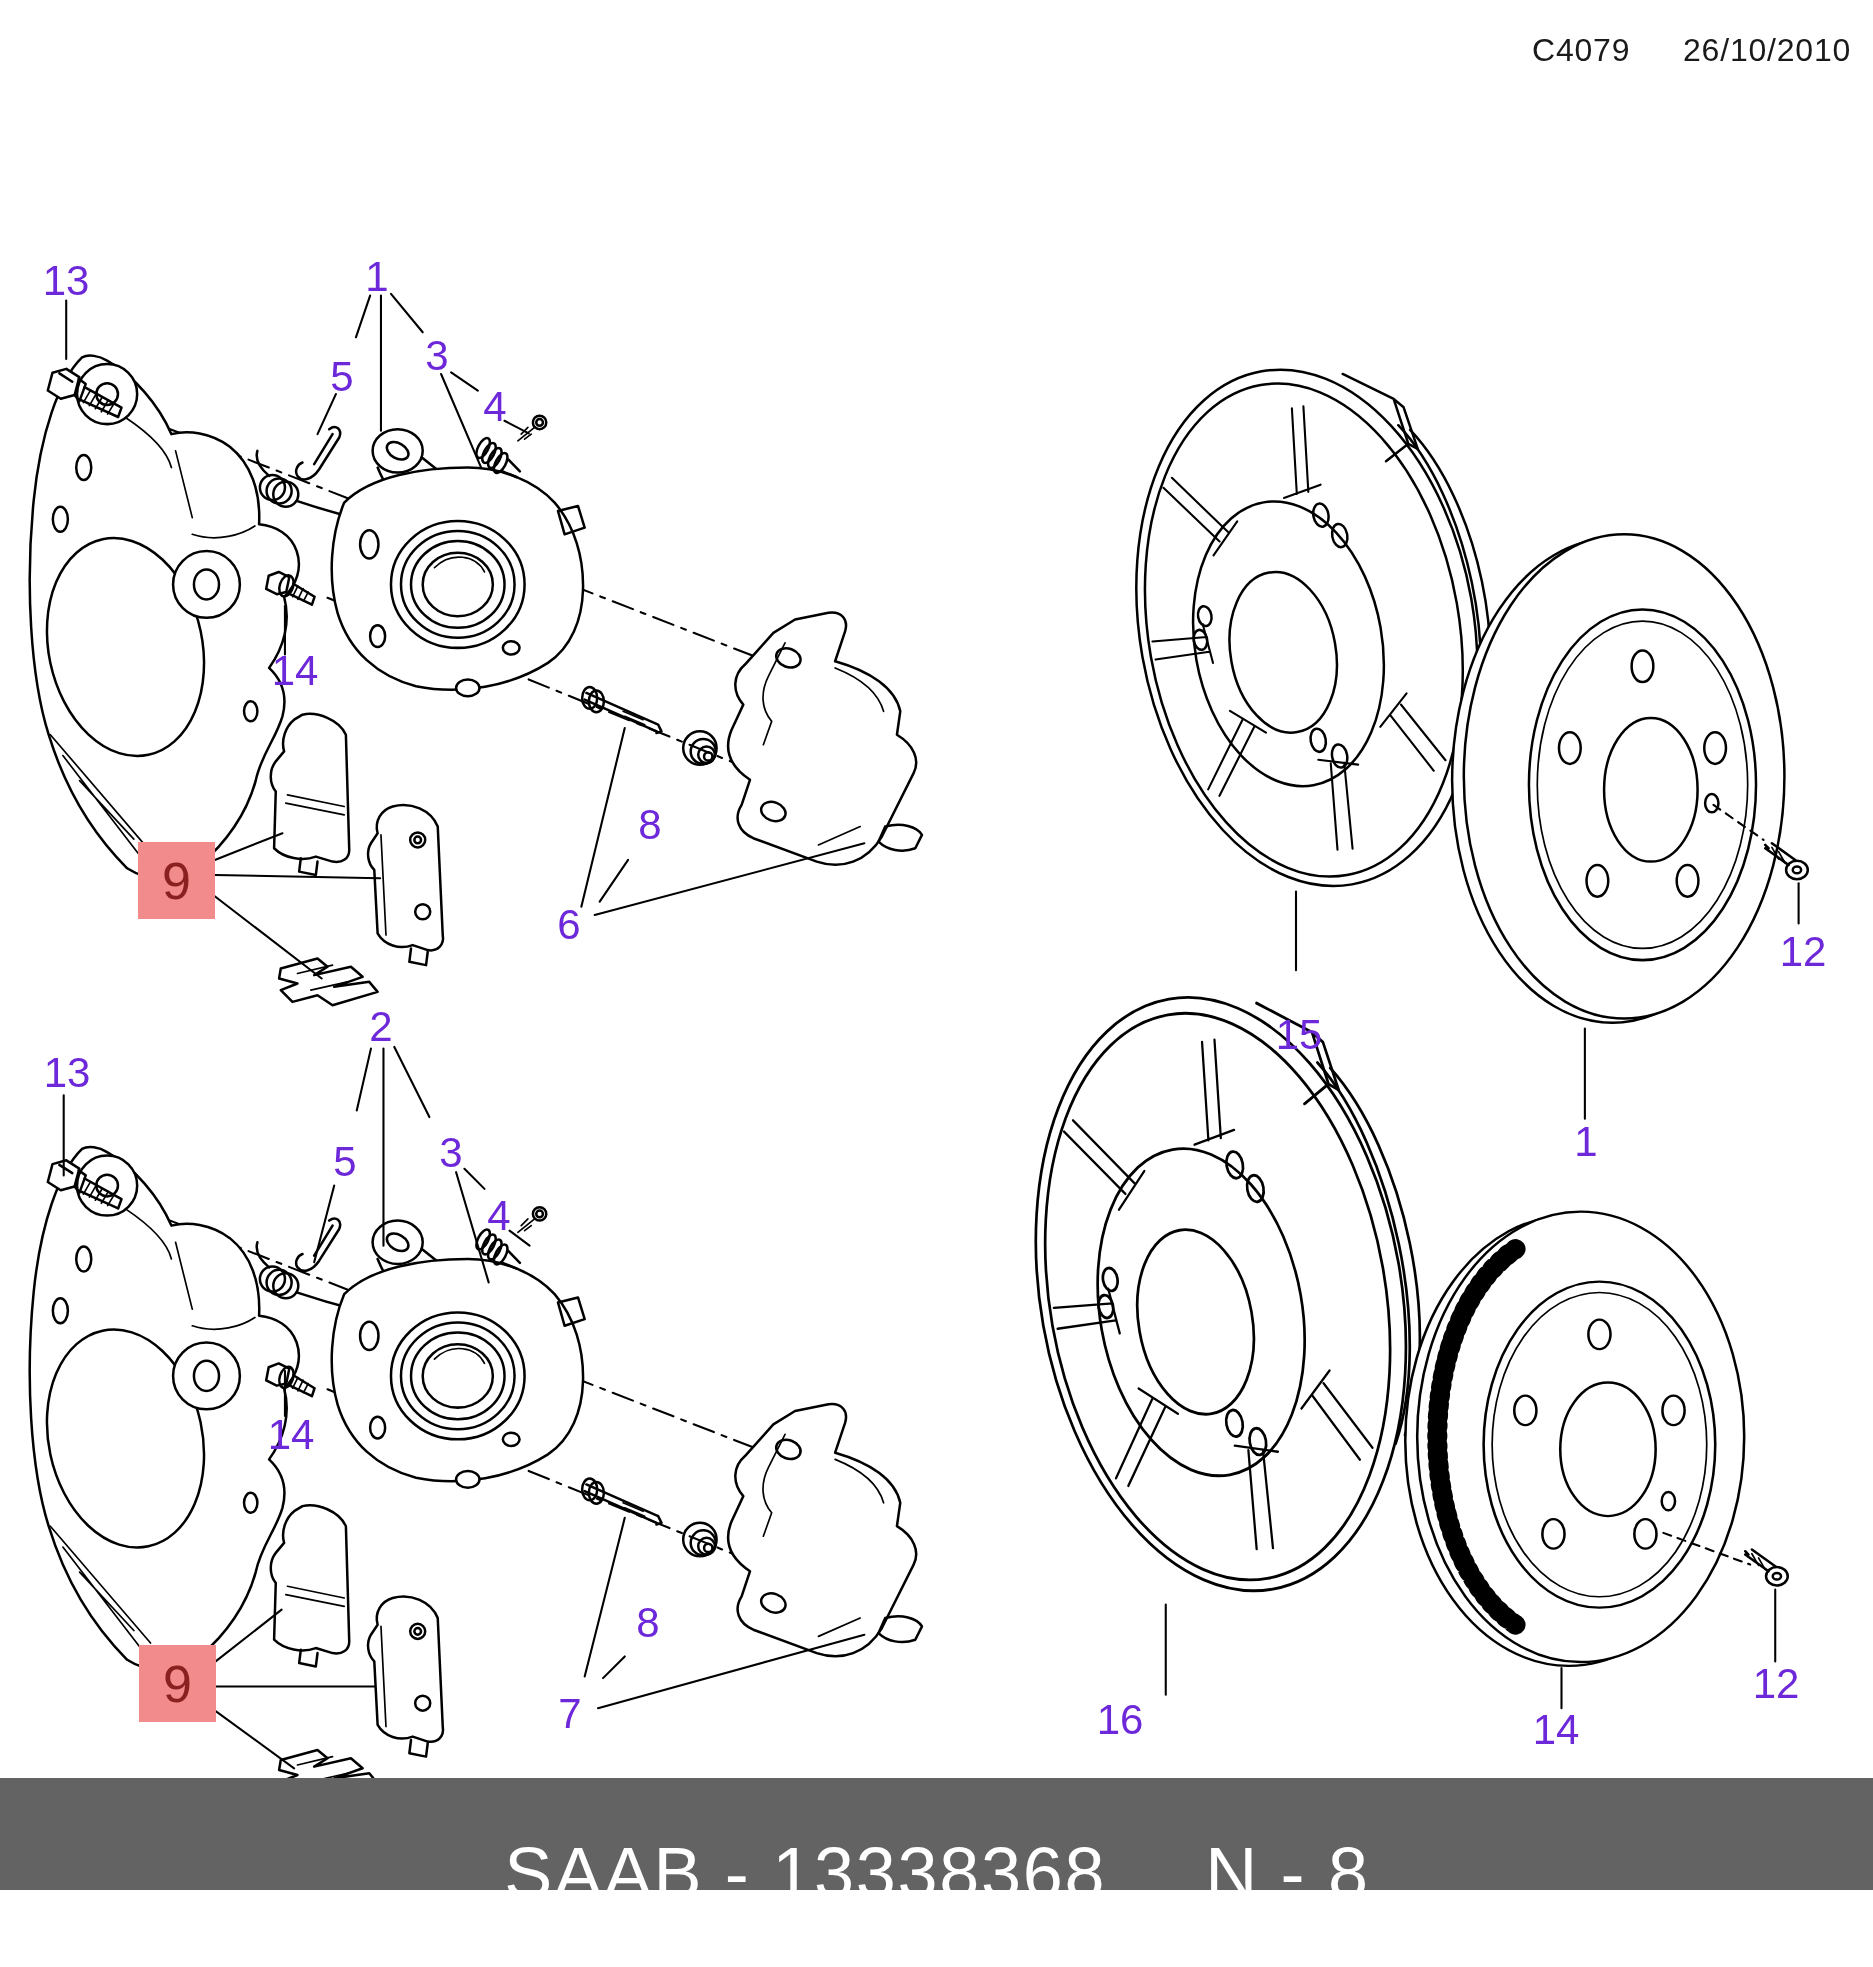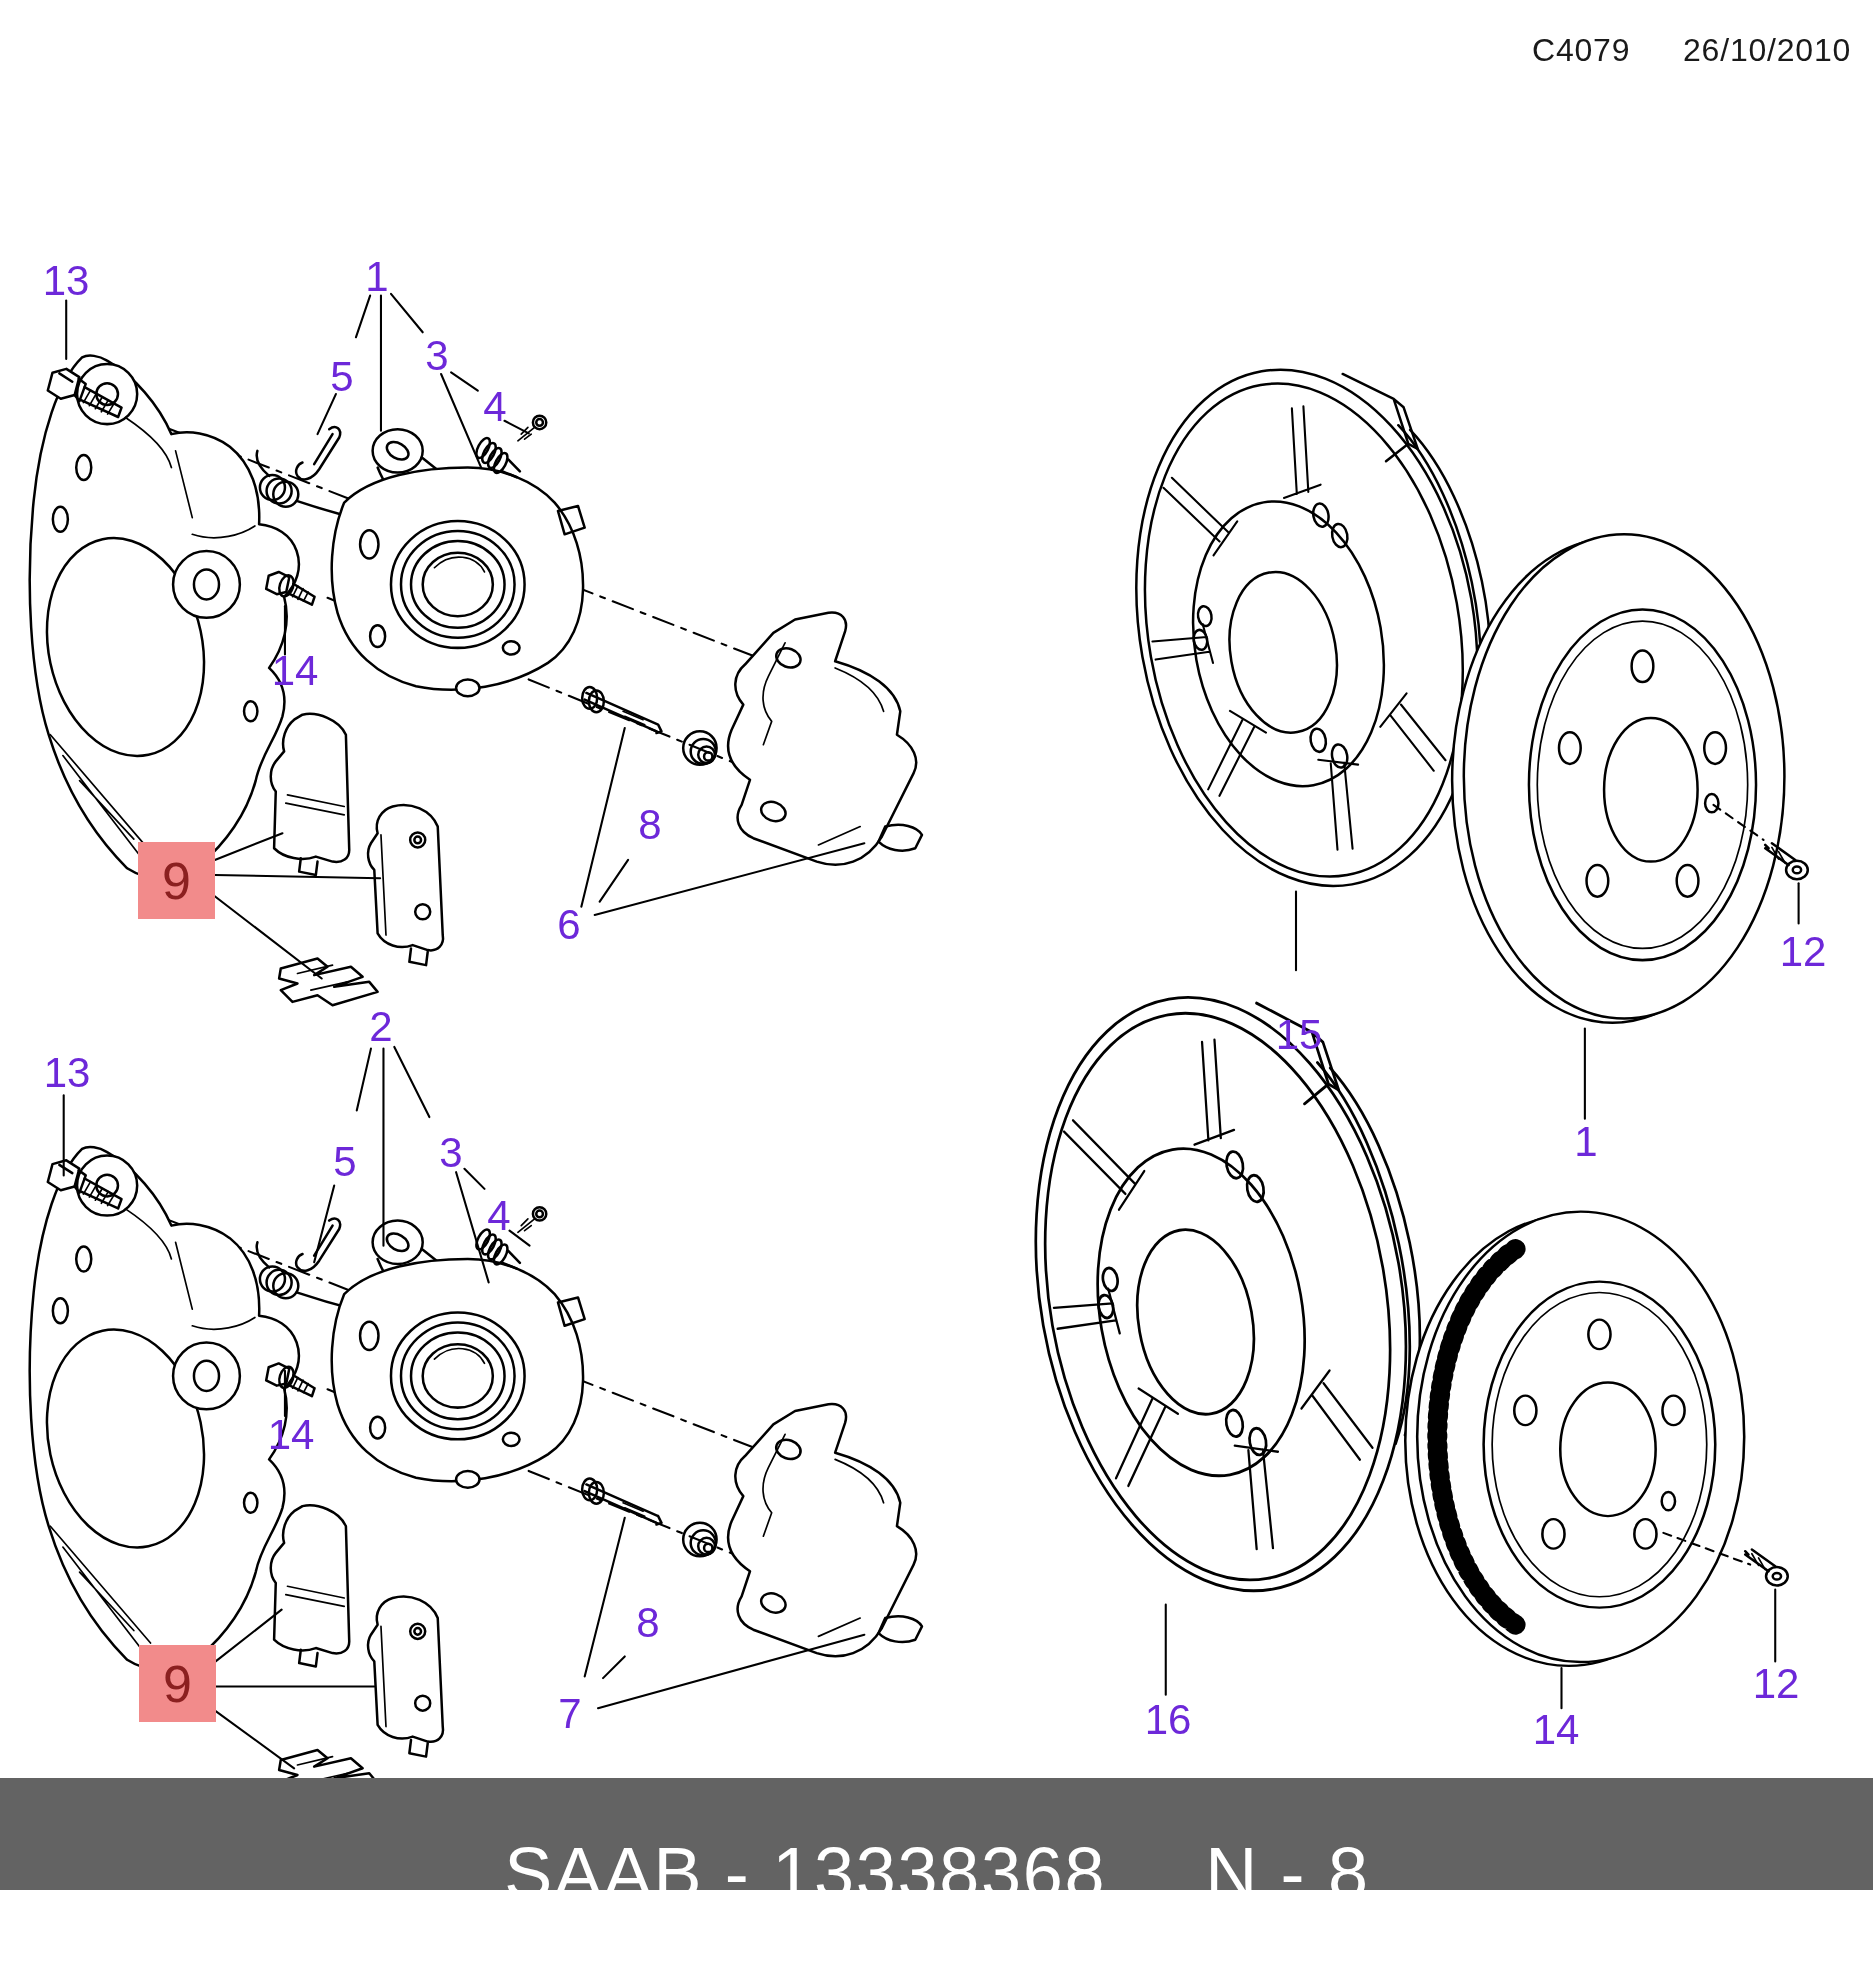--- a/index.html
+++ b/index.html
@@ -241,21 +241,21 @@
 
   <div class="callout" style="left:67px;top:1073px">13</div>
   <div class="callout" style="left:381px;top:1027px">2</div>
   <div class="callout" style="left:345px;top:1162px">5</div>
   <div class="callout" style="left:451px;top:1153px">3</div>
   <div class="callout" style="left:499px;top:1216px">4</div>
   <div class="callout" style="left:291px;top:1435px">14</div>
   <div class="part9" style="left: 139px; top: 1645px; background: rgb(242, 139, 139); color: rgb(139, 32, 32);">9</div>
   <div class="callout" style="left:570px;top:1714px">7</div>
   <div class="callout" style="left:648px;top:1623px">8</div>
-  <div class="callout" style="left:1168px;top:1720px">16</div>
+  <div class="callout" style="left:1120px;top:1720px">16</div>
   <div class="callout" style="left:1556px;top:1730px">14</div>
   <div class="callout" style="left:1776px;top:1684px">12</div>
 
   <div class="footer" style="background: rgb(99, 99, 99); color: rgb(255, 255, 255); text-align: center;">
     <span>SAAB - 13338368</span>
     <span>N - 8</span>
   </div>
 
 </div>
 

